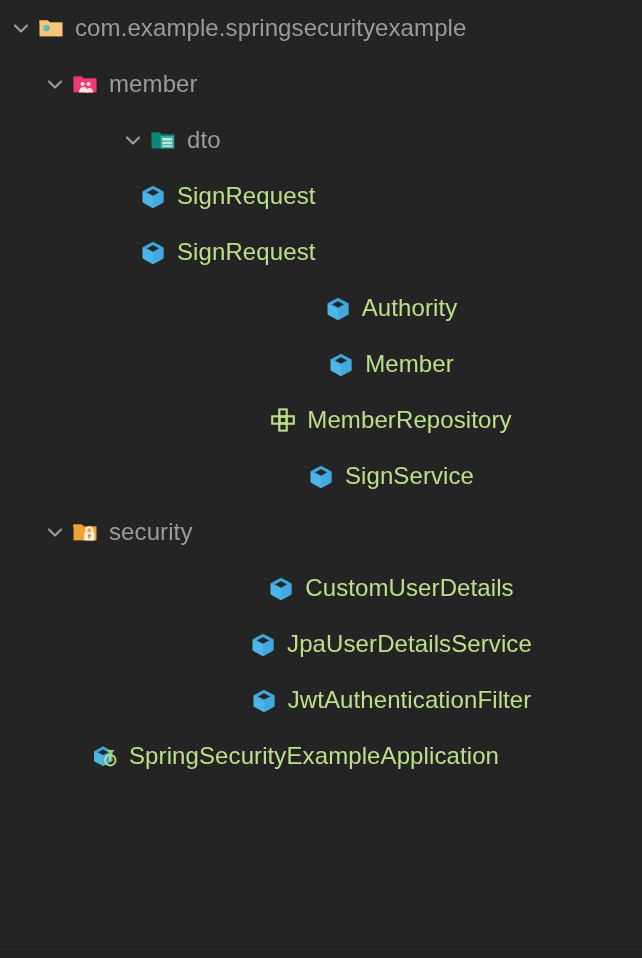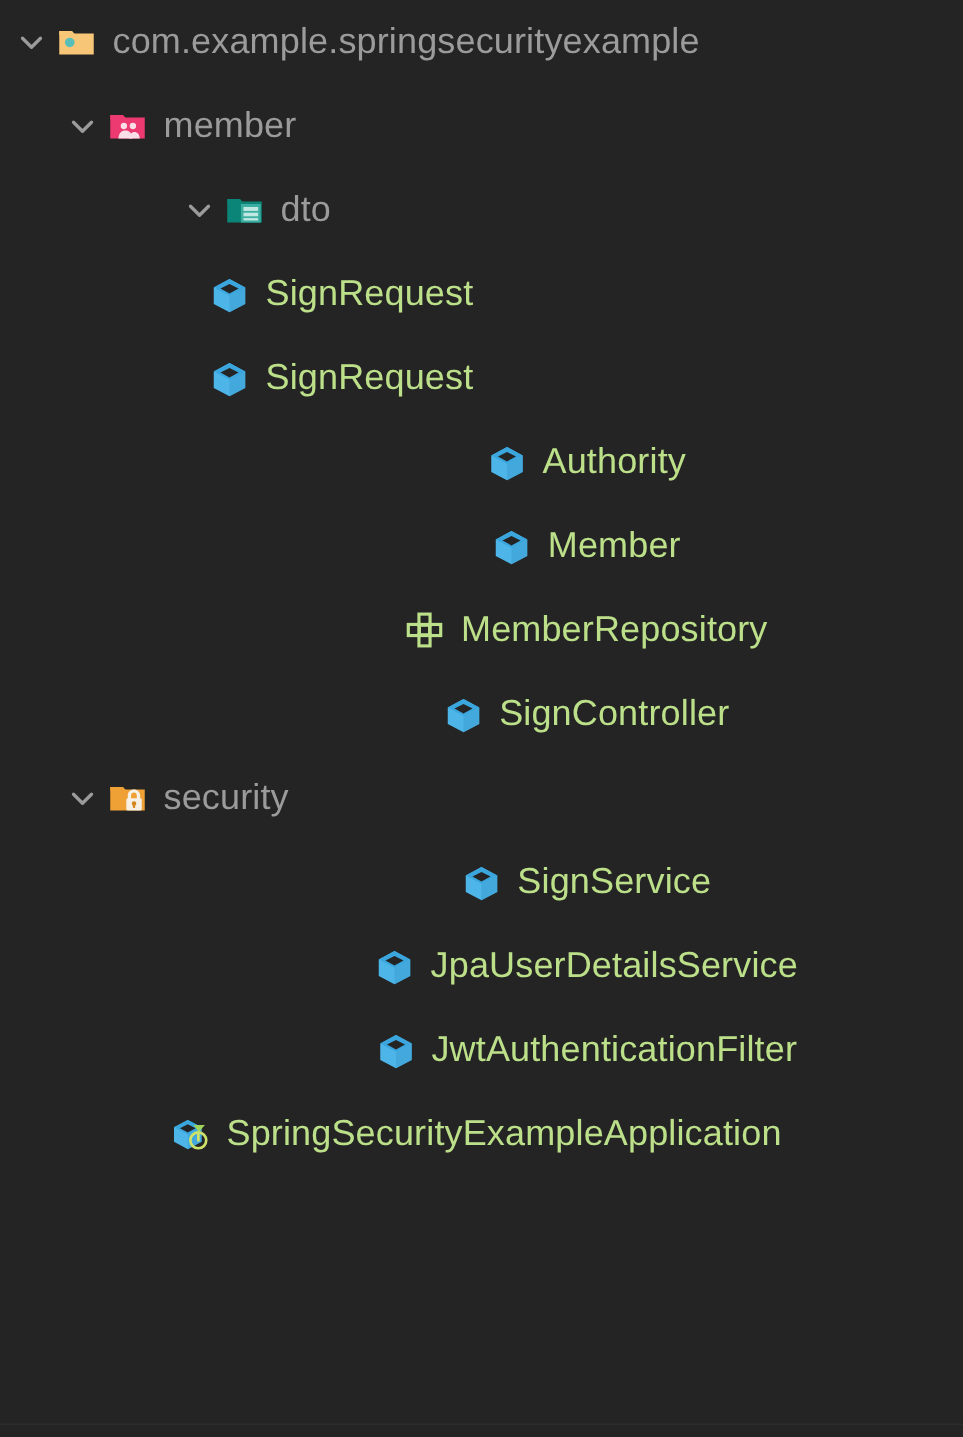--- a/index.html
+++ b/index.html
@@ -31,21 +31,21 @@
     white-space: nowrap;
     cursor: default;
   }
 
   
   .ind-0 { padding-left: 6px; }
   .ind-1 { padding-left: 40px; }
   .ind-2 { padding-left: 118px; }
   .ind-3 { padding-left: 108px; }
   .ind-2c { padding-left: 108px; justify-content: center; }
-  .ind-app { padding-left: 82px; }
+  .ind-app { padding-left: 60px; }
 
   .chevron {
     width: 30px;
     height: 30px;
     flex: 0 0 30px;
     position: relative;
   }
   .chevron svg { display: block; }
 
   .icon {
@@ -200,21 +200,21 @@
     <div class="row ind-2c">
       <span class="spacer-chev"></span>
       <span class="icon">
         <svg width="30" height="30" viewBox="0 0 30 30">
           <path d="M15 5 L25.5 10.6 L25.5 21.6 L15 27.2 L4.5 21.6 L4.5 10.6 Z" fill="#4db5e8"></path>
           <path d="M15 5 L25.5 10.6 L15 16.2 L4.5 10.6 Z" fill="#3aa6dd"></path>
           <path d="M15 8.3 L21 11.4 L15 14.6 L9 11.4 Z" fill="#242424"></path>
           <path d="M15 16.2 L25.5 10.6 L25.5 21.6 L15 27.2 Z" fill="#3c9fd2" opacity="0.55"></path>
         </svg>
       </span>
-      <span class="label cls">SignController</span>
+      <span class="label cls">SignService</span>
     </div>
     <div class="row ind-1">
       <span class="chevron">
         <svg width="30" height="30" viewBox="0 0 30 30">
           <path d="M9 12.5 L15 18.5 L21 12.5" fill="none" stroke="#9b9b9b" stroke-width="2.2" stroke-linecap="round" stroke-linejoin="round"></path>
         </svg>
       </span>
       <span class="icon">
         <svg width="30" height="30" viewBox="0 0 30 30">
           <path d="M3.5 7.6 L11.8 7.6 L13.9 10.2 L3.5 10.2 Z" fill="#d3871f"></path>
@@ -233,21 +233,21 @@
     <div class="row ind-2c">
       <span class="spacer-chev"></span>
       <span class="icon">
         <svg width="30" height="30" viewBox="0 0 30 30">
           <path d="M15 5 L25.5 10.6 L25.5 21.6 L15 27.2 L4.5 21.6 L4.5 10.6 Z" fill="#4db5e8"></path>
           <path d="M15 5 L25.5 10.6 L15 16.2 L4.5 10.6 Z" fill="#3aa6dd"></path>
           <path d="M15 8.3 L21 11.4 L15 14.6 L9 11.4 Z" fill="#242424"></path>
           <path d="M15 16.2 L25.5 10.6 L25.5 21.6 L15 27.2 Z" fill="#3c9fd2" opacity="0.55"></path>
         </svg>
       </span>
-      <span class="label cls">SignService</span>
+      <span class="label cls">CustomUserDetails</span>
     </div>
     <div class="row ind-2c">
       <span class="spacer-chev"></span>
       <span class="icon">
         <svg width="30" height="30" viewBox="0 0 30 30">
           <path d="M15 5 L25.5 10.6 L25.5 21.6 L15 27.2 L4.5 21.6 L4.5 10.6 Z" fill="#4db5e8"></path>
           <path d="M15 5 L25.5 10.6 L15 16.2 L4.5 10.6 Z" fill="#3aa6dd"></path>
           <path d="M15 8.3 L21 11.4 L15 14.6 L9 11.4 Z" fill="#242424"></path>
           <path d="M15 16.2 L25.5 10.6 L25.5 21.6 L15 27.2 Z" fill="#3c9fd2" opacity="0.55"></path>
         </svg>

